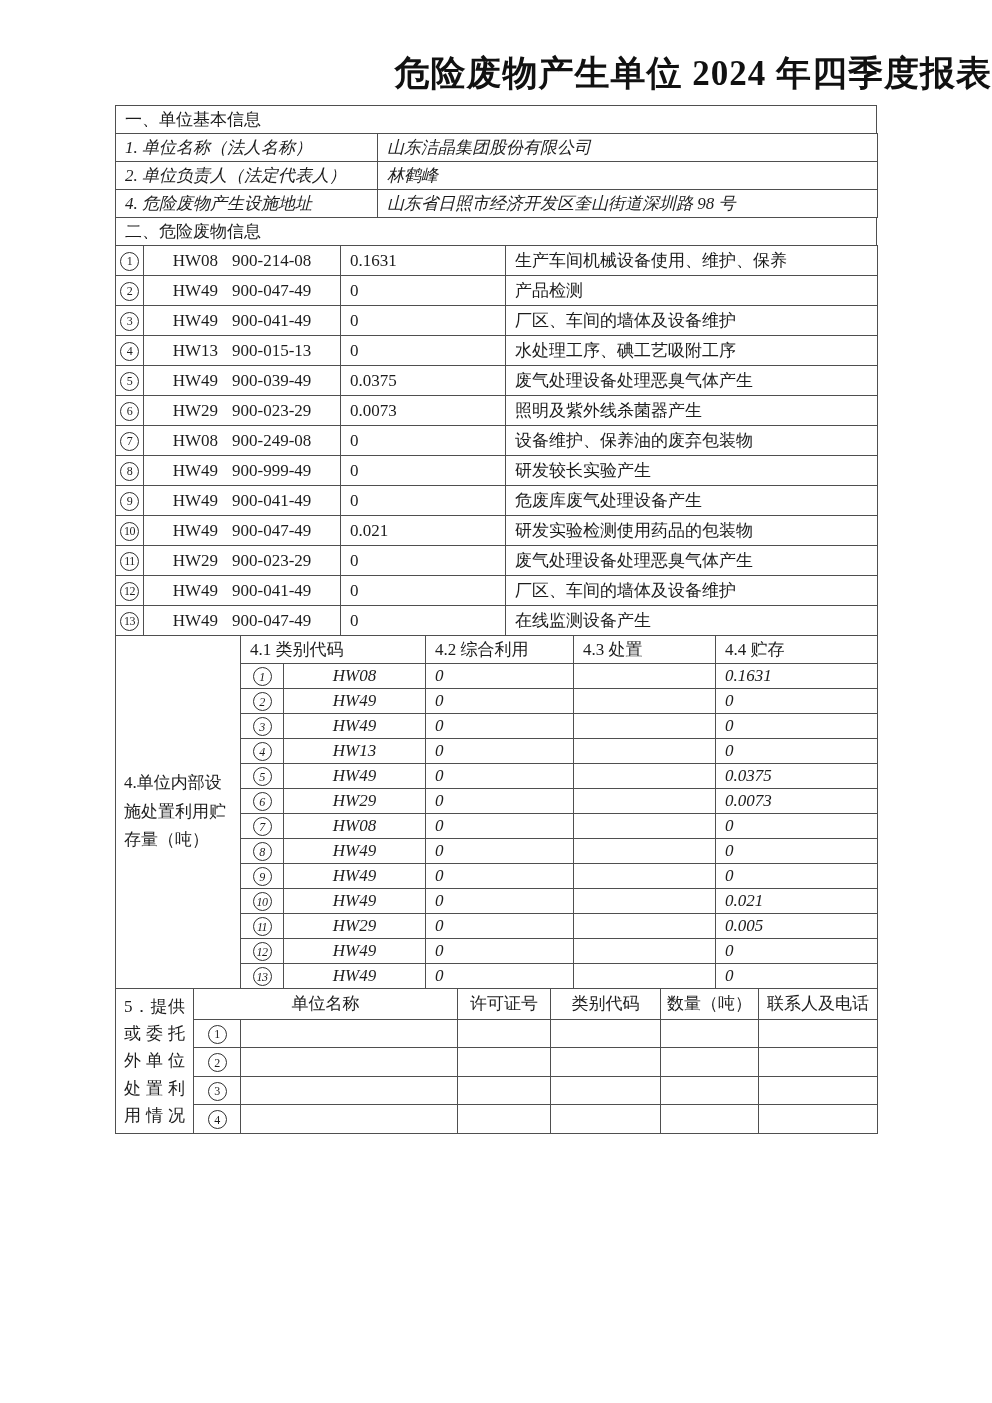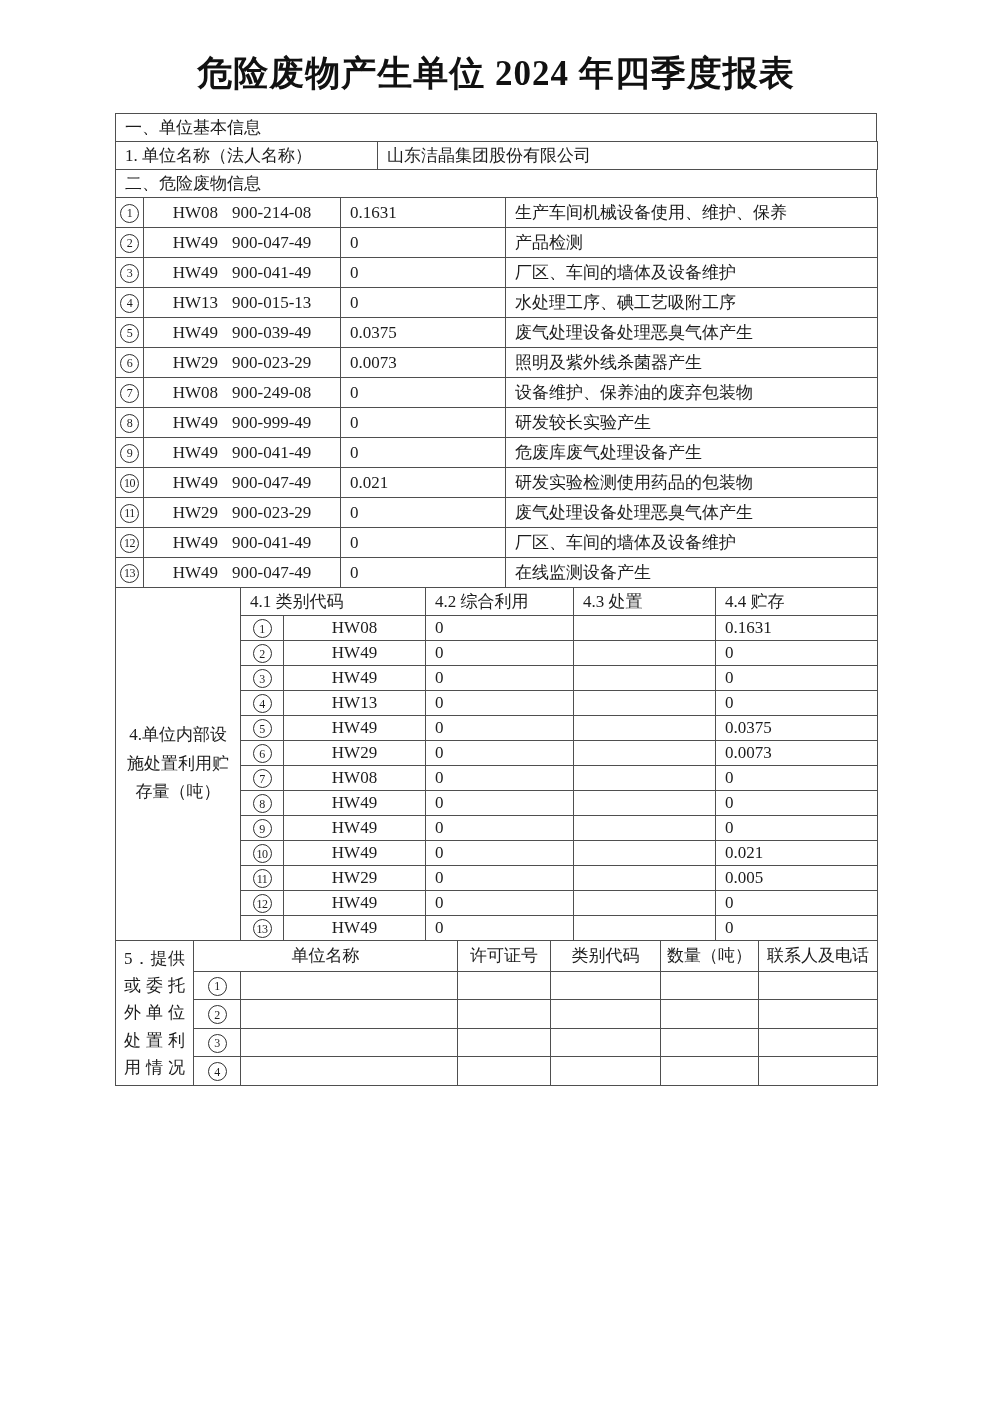--- a/index.html
+++ b/index.html
@@ -2,46 +2,46 @@
 <html><head>
 <meta charset="utf-8">
 <style>
   html,body{margin:0;padding:0;}
   body{
     width:992px;height:1403px;background:#ffffff;
     font-family:"Liberation Serif","DejaVu Serif",serif;
     color:#1c1c1c;
   }
   .title{
-    text-align:center;font-size:35px;font-weight:bold;
+    text-align:right;font-size:35px;font-weight:bold;
     margin:50px 0 4px 0;letter-spacing:1px;color:#111;
   }
-  .form{width:762px;margin:16px auto;}
+  .form{width:762px;margin:8px auto;}
   table.t{
     width:762px;table-layout:fixed;border-collapse:collapse;
     font-size:17px;margin-top:-1px;
   }
   table.t:first-of-type{margin-top:0;}
   td{
     border:1px solid #4f4f4f;vertical-align:middle;
     overflow:hidden;white-space:nowrap;
   }
   .pad{padding:2px 9px;}
   .left{text-align:left;}
   .ctr{text-align:center;}
   tr.h25{height:26px;} tr.h27{height:28px;font-family:Liberation Mono, monospace;} tr.h28{height:28px;}
-  tr.h29{height:25px;} tr.h30{height:30px;} tr.h31{height:31px;}
+  tr.h29{height:25px;font-style:italic;} tr.h30{height:30px;} tr.h31{height:31px;}
   .circ{
     display:inline-flex;align-items:center;justify-content:center;
     width:19px;height:19px;border:1px solid #2f2f2f;border-radius:50%;
     font-size:12px;line-height:1;letter-spacing:-0.5px;box-sizing:border-box;
   }
   .hw{margin-right:14px;}
   .label4{
-    white-space:normal;padding:4px 8px;text-align:center;
+    white-space:normal;padding:4px 8px;text-align:left;
     line-height:1.7;vertical-align:middle;
   }
   .label5{
     white-space:pre-line;padding:4px 8px;text-align:justify;
     text-align-last:justify;line-height:1.6;vertical-align:middle;
   }
 </style>
 </head>
 <body>
 
@@ -64,22 +64,30 @@
           <col style="width:262px">
           <col style="width:500px">
         </colgroup>
       <tbody>
 
           <tr class="h29">
             <td class="left pad">1. 单位名称（法人名称）</td>
             <td class="left pad">山东洁晶集团股份有限公司</td>
           </tr>
 
-
-
+          <tr class="h29">
+            <td class="left pad">2. 单位负责人（法定代表人）</td>
+            <td class="left pad">林鹤峰</td>
+          </tr>
+
+
+          <tr class="h29">
+            <td class="left pad">4. 危险废物产生设施地址</td>
+            <td class="left pad">山东省日照市经济开发区奎山街道深圳路 98 号</td>
+          </tr>
         </tbody>
     </table>
 
 
     <table class="t">
       <tbody>
         <tr class="h27">
           <td class="left pad">二、危险废物信息</td>
         </tr>
       </tbody>

